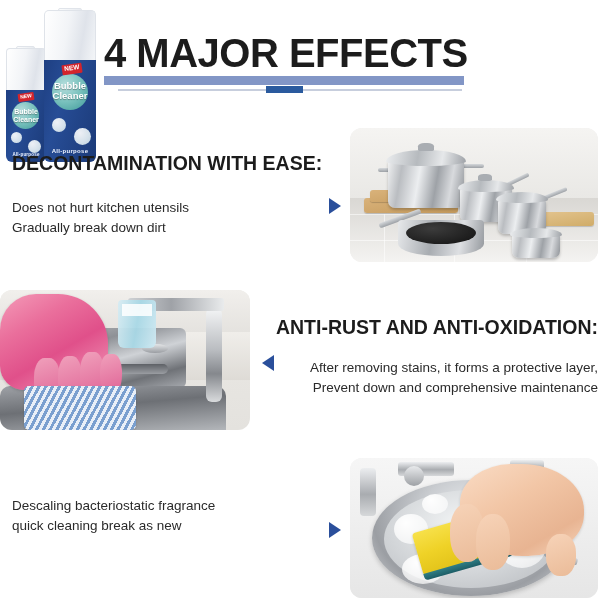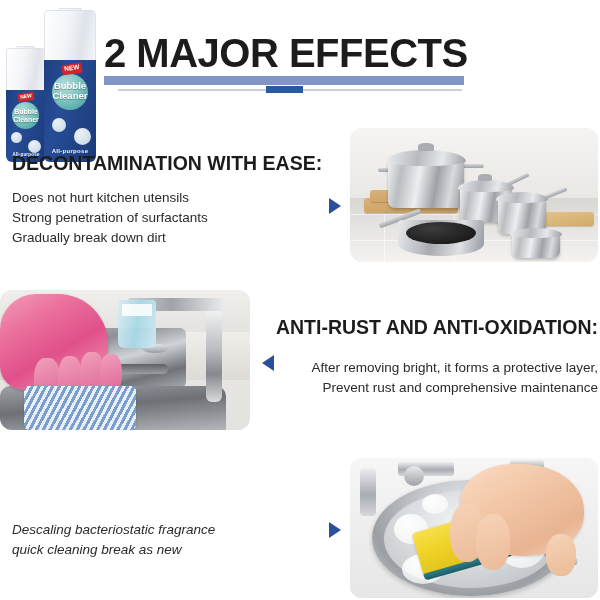--- a/index.html
+++ b/index.html
@@ -210,21 +210,21 @@
     box-shadow:0 1px 3px rgba(0,0,0,.22);}
   .sponge-pad{position:absolute;left:0;bottom:-5px;width:100%;height:7px;
     border-radius:0 0 4px 4px;background:linear-gradient(180deg,#2f7e86,#1d5d66);}
 </style>
 </head>
 <body>
 
 <div class="page">
 
   <div class="header">
-    <div class="title">2 MAJOR EFFECTS</div>
+    <div class="title">4 MAJOR EFFECTS</div>
     <div class="title-bar-thick"></div>
     <div class="title-rule"></div>
     <div class="title-rule-accent"></div>
   </div>
 
   <div class="bottles">
 
     <div class="bottle" id="bottle-small">
       <div class="nozzle"></div>
       <div class="cap"></div>
@@ -291,23 +291,22 @@
     <div class="handle" style="left:28px;top:88px;width:44px;height:5px;transform:rotate(-20deg);"></div>
     <div class="pan" style="left:48px;top:92px;width:86px;height:36px;"></div>
     <div class="pan-inner" style="left:56px;top:94px;width:70px;height:22px;"></div>
 
     <div class="pot" style="left:162px;top:106px;width:48px;height:24px;"></div>
     <div class="lid" style="left:160px;top:100px;width:52px;height:10px;"></div>
   </div>
 
   <div class="section" style="left:12px;top:154px;width:330px;">
     <div class="heading">DECONTAMINATION WITH EASE:</div>
-    <div style="margin-top:14px;">
+    <div style="margin-top:24px;">
       <div class="body-line">Does not hurt kitchen utensils</div>
-      <div class="body-line">Strong penetration of surfactants</div>
       <div class="body-line">Gradually break down dirt</div>
     </div>
   </div>
   <div class="arrow arrow-right" style="left:329px;top:198px;"></div>
 
   <div class="photo" id="photo-glove">
     <div class="wall"></div>
     <div class="counter2"></div>
 
     <div class="basin" style="left:42px;top:38px;width:144px;height:60px;border-radius:6px;"></div>
@@ -325,22 +324,22 @@
     <div class="finger" style="left:34px;top:68px;width:26px;height:48px;"></div>
     <div class="finger" style="left:58px;top:66px;width:24px;height:52px;"></div>
     <div class="finger" style="left:80px;top:62px;width:24px;height:50px;"></div>
     <div class="finger" style="left:100px;top:64px;width:22px;height:42px;"></div>
     <div class="cloth" style="left:24px;top:96px;width:112px;height:44px;"></div>
   </div>
 
   <div class="section" style="left:262px;top:318px;width:336px;text-align:right;">
     <div class="heading">ANTI-RUST AND ANTI-OXIDATION:</div>
     <div style="margin-top:20px;">
-      <div class="body-line">After removing bright, it forms a protective layer,</div>
-      <div class="body-line">Prevent rust and comprehensive maintenance</div>
+      <div class="body-line">After removing stains, it forms a protective layer,</div>
+      <div class="body-line">Prevent down and comprehensive maintenance</div>
     </div>
   </div>
   <div class="arrow arrow-left" style="left:262px;top:355px;"></div>
 
   <div class="photo" id="photo-sponge">
     <div class="bg"></div>
     <div class="tap" style="left:48px;top:4px;width:56px;height:14px;"></div>
     <div class="tapknob" style="left:54px;top:8px;width:20px;height:20px;"></div>
     <div class="tap" style="left:10px;top:10px;width:16px;height:48px;border-radius:4px;"></div>
     <div class="tap" style="left:160px;top:2px;width:34px;height:16px;"></div>
@@ -357,20 +356,20 @@
       <div class="sponge-pad"></div>
     </div>
 
     <div class="hand" style="left:110px;top:6px;width:124px;height:92px;"></div>
     <div class="handfinger" style="left:100px;top:46px;width:34px;height:58px;"></div>
     <div class="handfinger" style="left:126px;top:56px;width:34px;height:56px;"></div>
     <div class="handfinger" style="left:196px;top:76px;width:30px;height:42px;"></div>
   </div>
 
   <div class="section" style="left:12px;top:488px;width:330px;">
-    <div style="margin-top:32px;font-style:italic;">
+    <div style="margin-top:8px;">
       <div class="body-line">Descaling bacteriostatic fragrance</div>
       <div class="body-line">quick cleaning break as new</div>
     </div>
   </div>
   <div class="arrow arrow-right" style="left:329px;top:522px;"></div>
 
 </div>
 
 </body></html>

